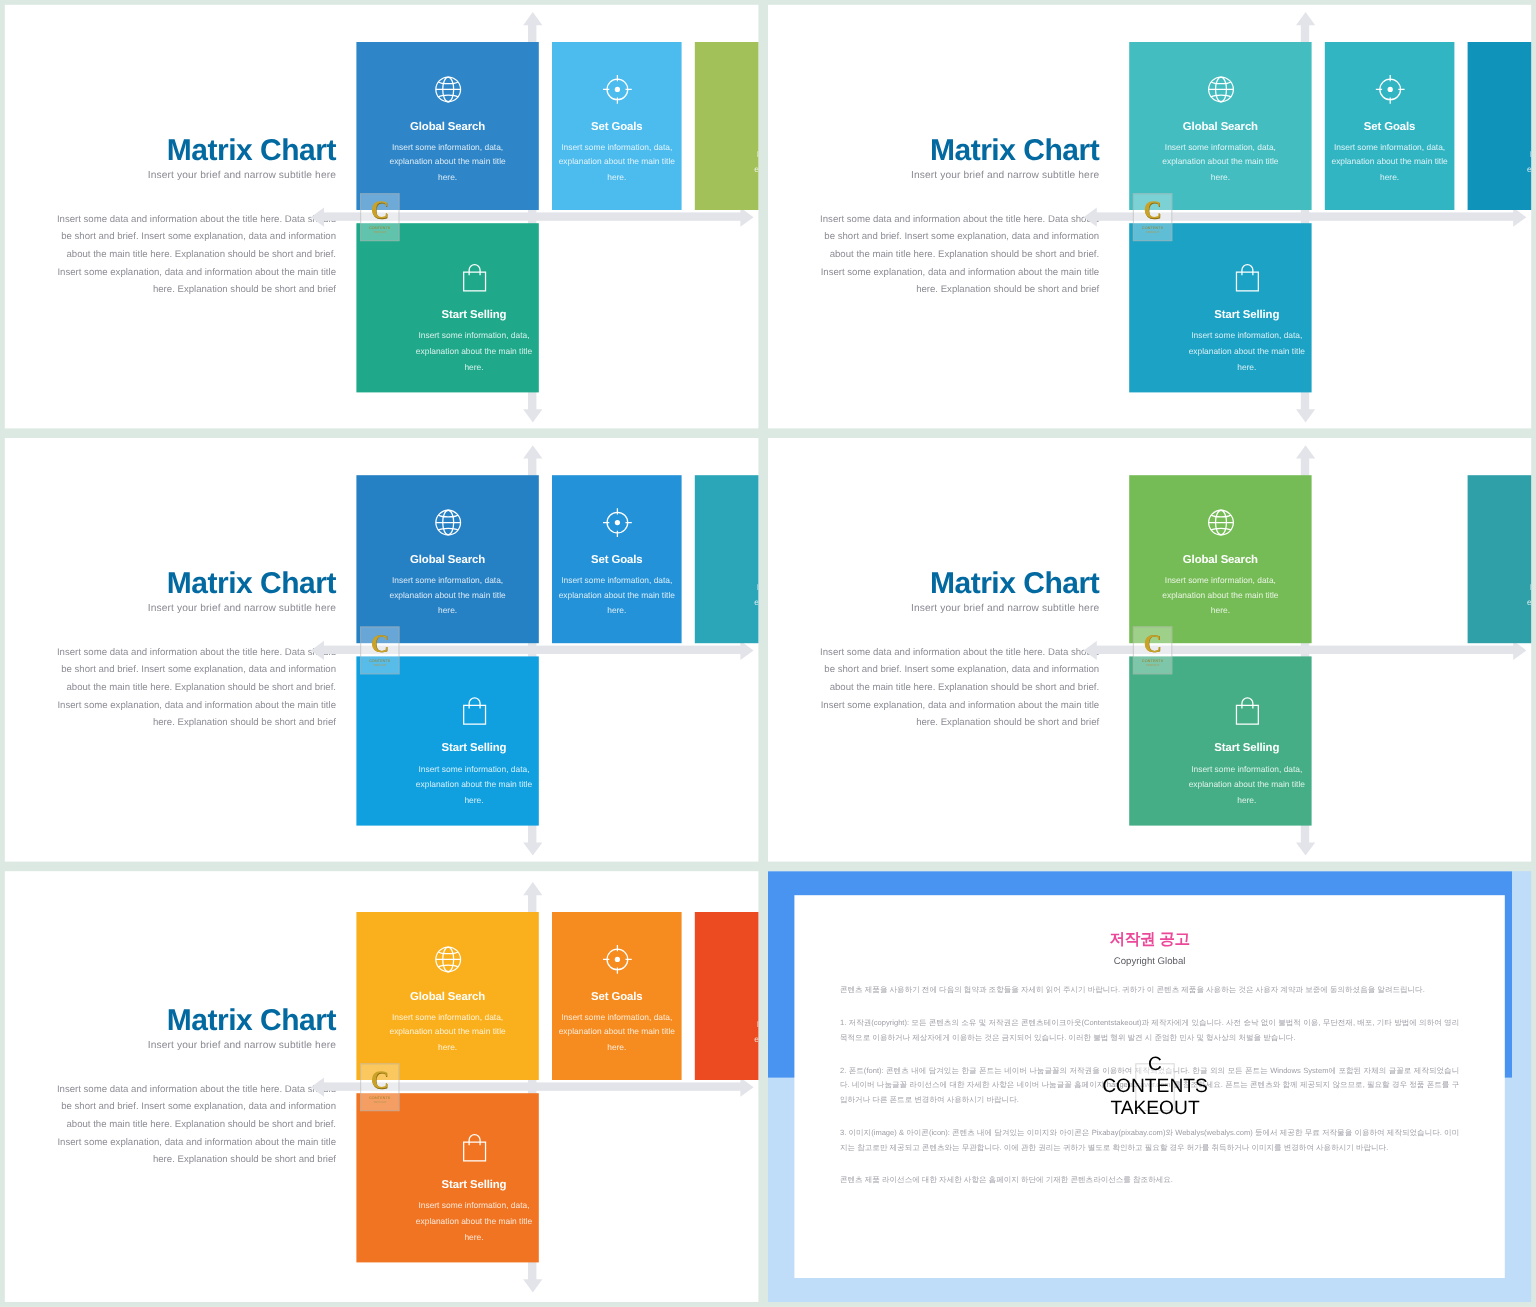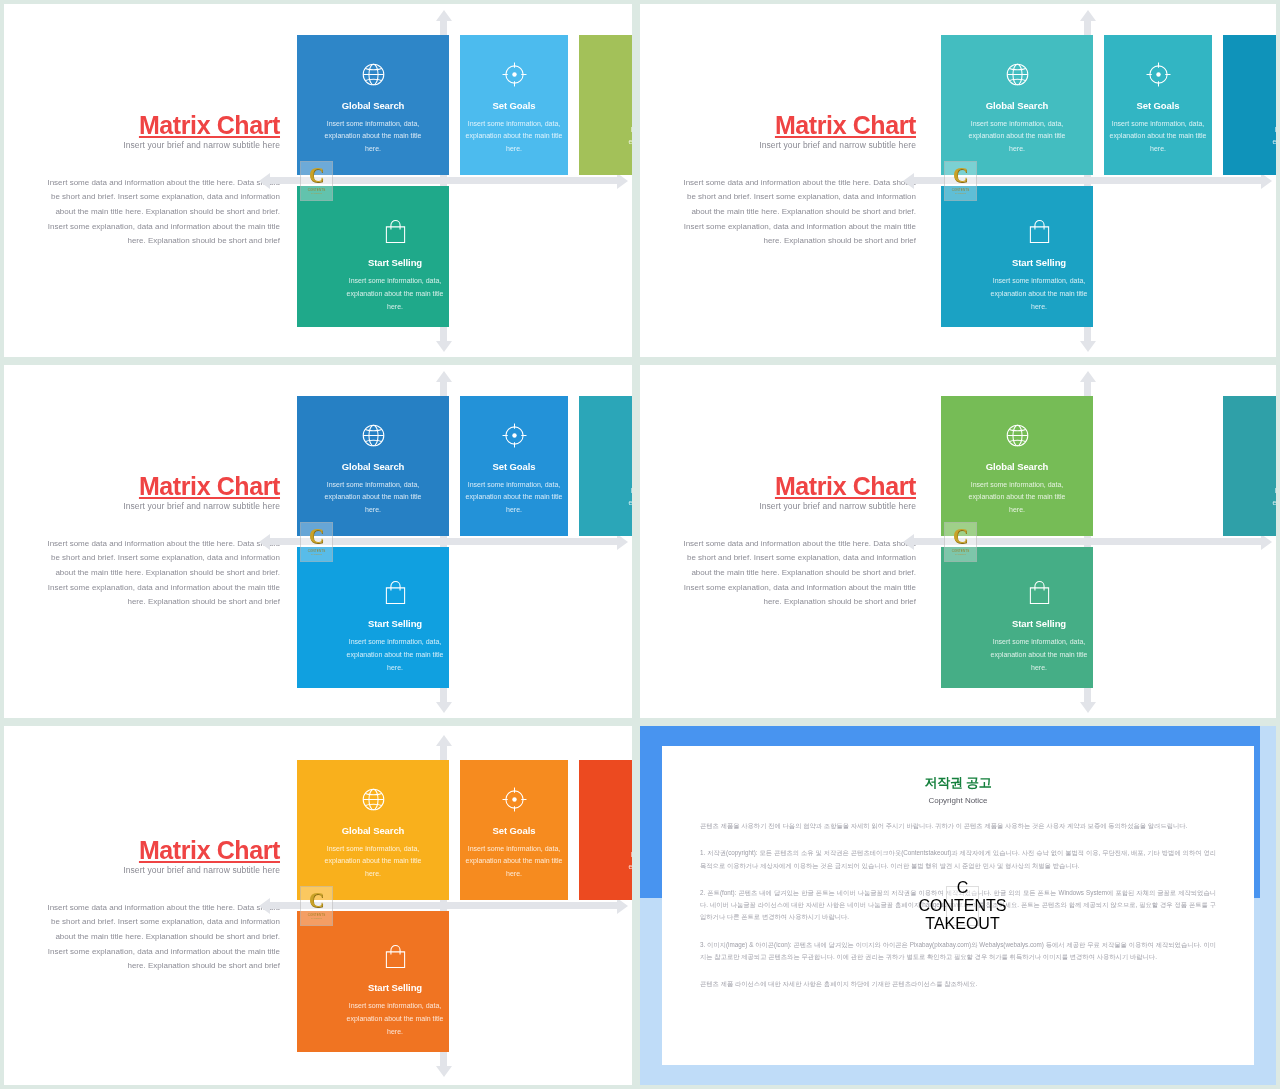--- a/index.html
+++ b/index.html
@@ -38,25 +38,24 @@
     height: 100%;
     display: flex;
     flex-direction: column;
     justify-content: center;
     align-items: flex-end;
     text-align: right;
   }
   .slide-title {
     font-size: 25px;
     font-weight: bold;
-    color: #ef4444;
+    color: #0369a1;
     letter-spacing: -0.4px;
     line-height: 1.1;
     white-space: nowrap;
-    text-decoration: underline;
   }
   .slide-subtitle {
     font-size: 8.5px;
     color: #8a8a93;
     letter-spacing: 0.1px;
   }
   .slide-body {
     font-size: 8px;
     color: #8d8d96;
     line-height: 1.82;
@@ -225,21 +224,21 @@
     right: 22px;
     bottom: 20px;
     background: #ffffff;
     padding: 28px 38px 18px 38px;
     overflow: hidden;
   }
   .cr-title {
     text-align: center;
     font-size: 13px;
     font-weight: bold;
-    color: #15803d;
+    color: #ec4899;
     letter-spacing: -0.3px;
   }
   .cr-subtitle {
     text-align: center;
     font-size: 8px;
     color: #5b5b64;
     margin-top: 4px;
   }
   .cr-para {
     font-size: 6.3px;
@@ -610,21 +609,21 @@
           <span class="wm-c">C</span>
           <span class="wm-txt">CONTENTS</span>
           <span class="wm-sub">TAKEOUT</span>
         </div>
       </div>
     </div>
     <div class="copyright-slide">
       <div class="cr-blue-block"></div>
       <div class="cr-card">
         <div class="cr-title">저작권 공고</div>
-        <div class="cr-subtitle">Copyright Notice</div>
+        <div class="cr-subtitle">Copyright Global</div>
         <div class="cr-para">콘텐츠 제품을 사용하기 전에 다음의 협약과 조항들을 자세히 읽어 주시기 바랍니다. 귀하가 이 콘텐츠 제품을 사용하는 것은 사용자 계약과 보증에 동의하셨음을 알려드립니다.</div>
         <div class="cr-para">1. 저작권(copyright): 모든 콘텐츠의 소유 및 저작권은 콘텐츠테이크아웃(Contentstakeout)과 제작자에게 있습니다. 사전 승낙 없이 불법적 이용, 무단전재, 배포, 기타 방법에 의하여 영리 목적으로 이용하거나 제상자에게 이용하는 것은 금지되어 있습니다. 이러한 불법 행위 발견 시 준엄한 민사 및 형사상의 처벌을 받습니다.</div>
         <div class="cr-para">2. 폰트(font): 콘텐츠 내에 담겨있는 한글 폰트는 네이버 나눔글꼴의 저작권을 이용하여 제작되었습니다. 한글 외의 모든 폰트는 Windows System에 포함된 자체의 글꼴로 제작되었습니다. 네이버 나눔글꼴 라이선스에 대한 자세한 사항은 네이버 나눔글꼴 홈페이지(hangeul.naver.com)를 참조하세요. 폰트는 콘텐츠와 함께 제공되지 않으므로, 필요할 경우 정품 폰트를 구입하거나 다른 폰트로 변경하여 사용하시기 바랍니다.</div>
         <div class="cr-para">3. 이미지(image) &amp; 아이콘(icon): 콘텐츠 내에 담겨있는 이미지와 아이콘은 Pixabay(pixabay.com)와 Webalys(webalys.com) 등에서 제공한 무료 저작물을 이용하여 제작되었습니다. 이미지는 참고로만 제공되고 콘텐츠와는 무관합니다. 이에 관한 권리는 귀하가 별도로 확인하고 필요할 경우 허가를 취득하거나 이미지를 변경하여 사용하시기 바랍니다.</div>
         <div class="cr-para">콘텐츠 제품 라이선스에 대한 자세한 사항은 홈페이지 하단에 기재한 콘텐츠라이선스를 참조하세요.</div>
       </div>
       <div class="cr-watermark">
         <span class="wm-c">C</span>
         <span class="wm-txt">CONTENTS</span>
         <span class="wm-sub">TAKEOUT</span>

